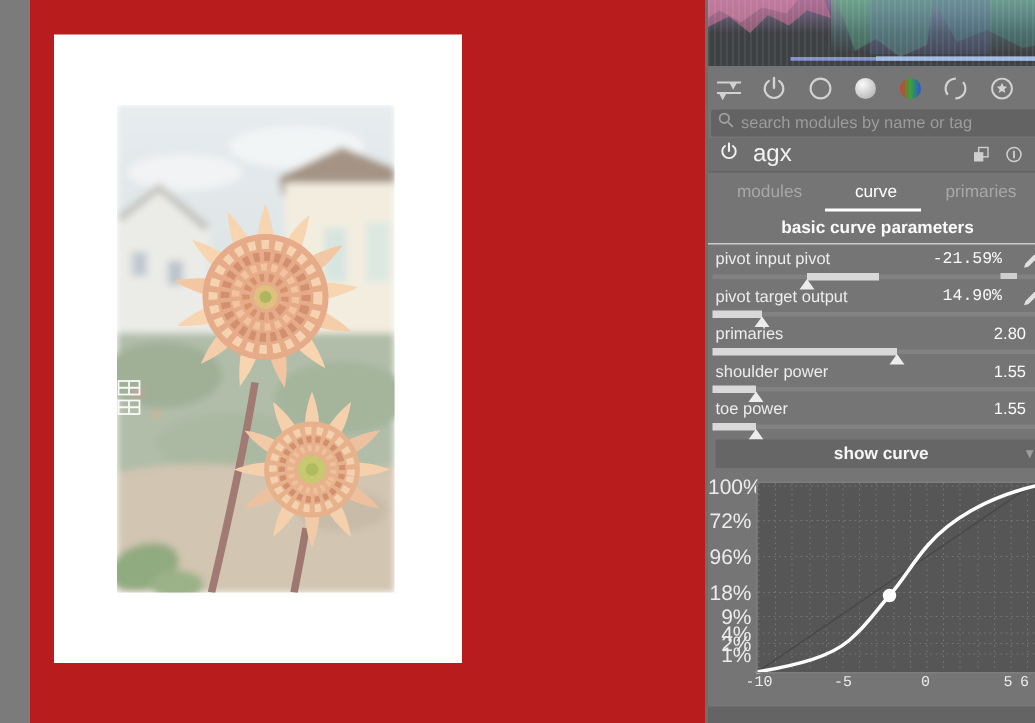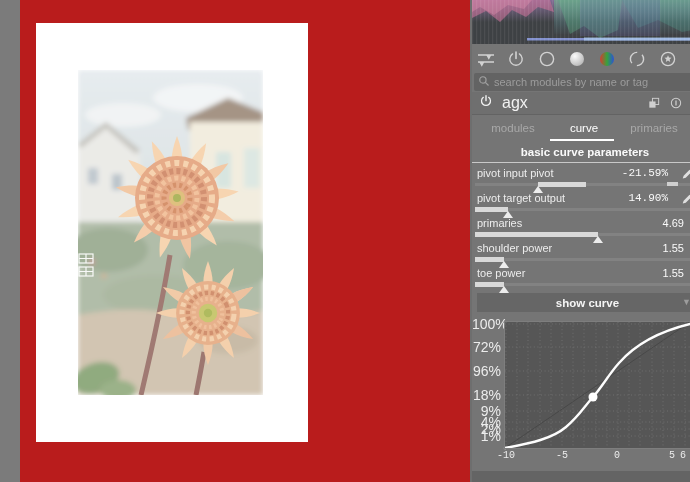--- a/index.html
+++ b/index.html
@@ -345,21 +345,21 @@
         </span>
         <div class="track-area">
           <div class="track-base"></div>
           <div class="track-fill" style="left: 0%; width: 14.9%;"></div>
           <div class="thumb" style="left: 14.9%;"></div>
         </div>
       </div>
 
       <div class="slider-row" style="top:50px">
         <span class="s-label">primaries</span>
-        <span class="s-value no-picker">4.69</span>
+        <span class="s-value no-picker">2.80</span>
         <div class="track-area">
           <div class="track-base"></div>
           <div class="track-fill" style="left: 0%; width: 55%;"></div>
           <div class="thumb" style="left: 55%;"></div>
         </div>
       </div>
 
       <div class="slider-row" style="top:75px">
         <span class="s-label">shoulder power</span>
         <span class="s-value no-picker">1.55</span>

